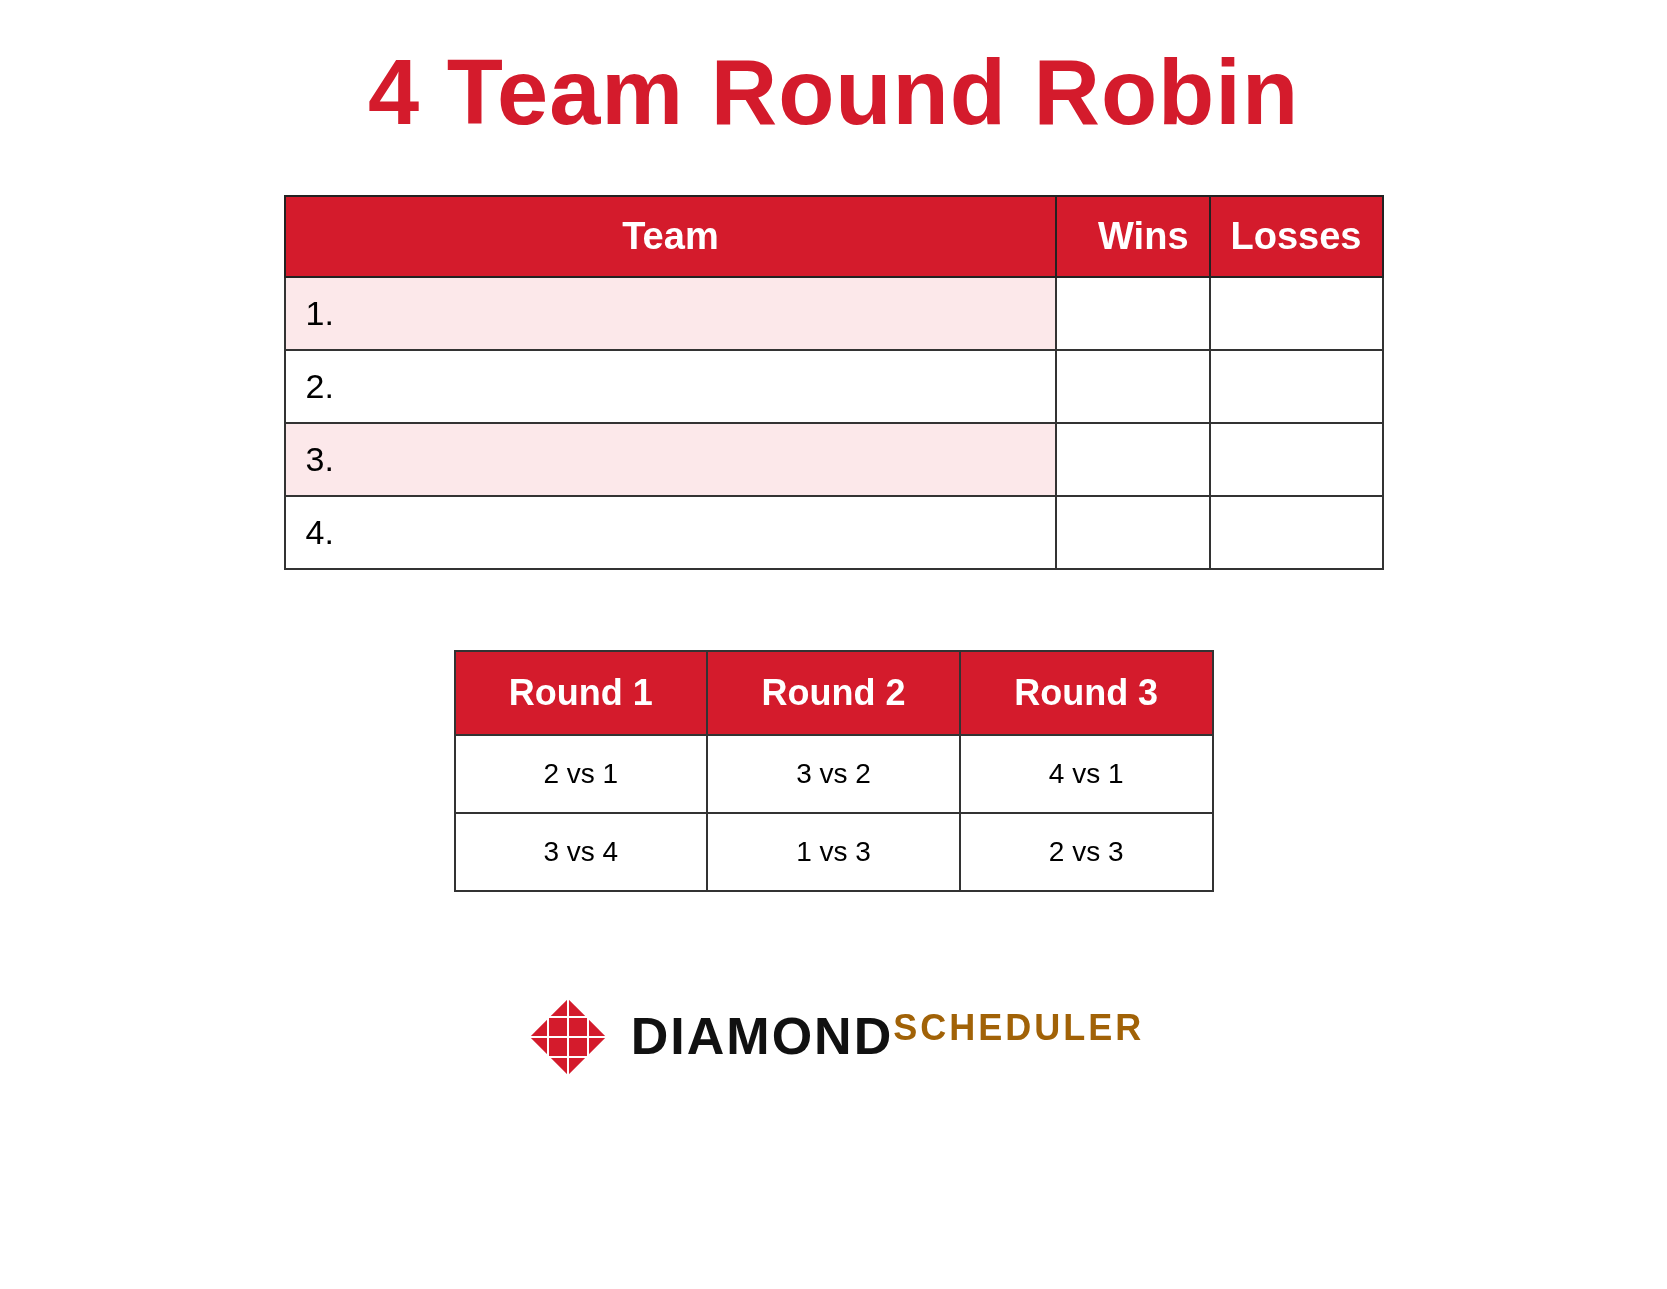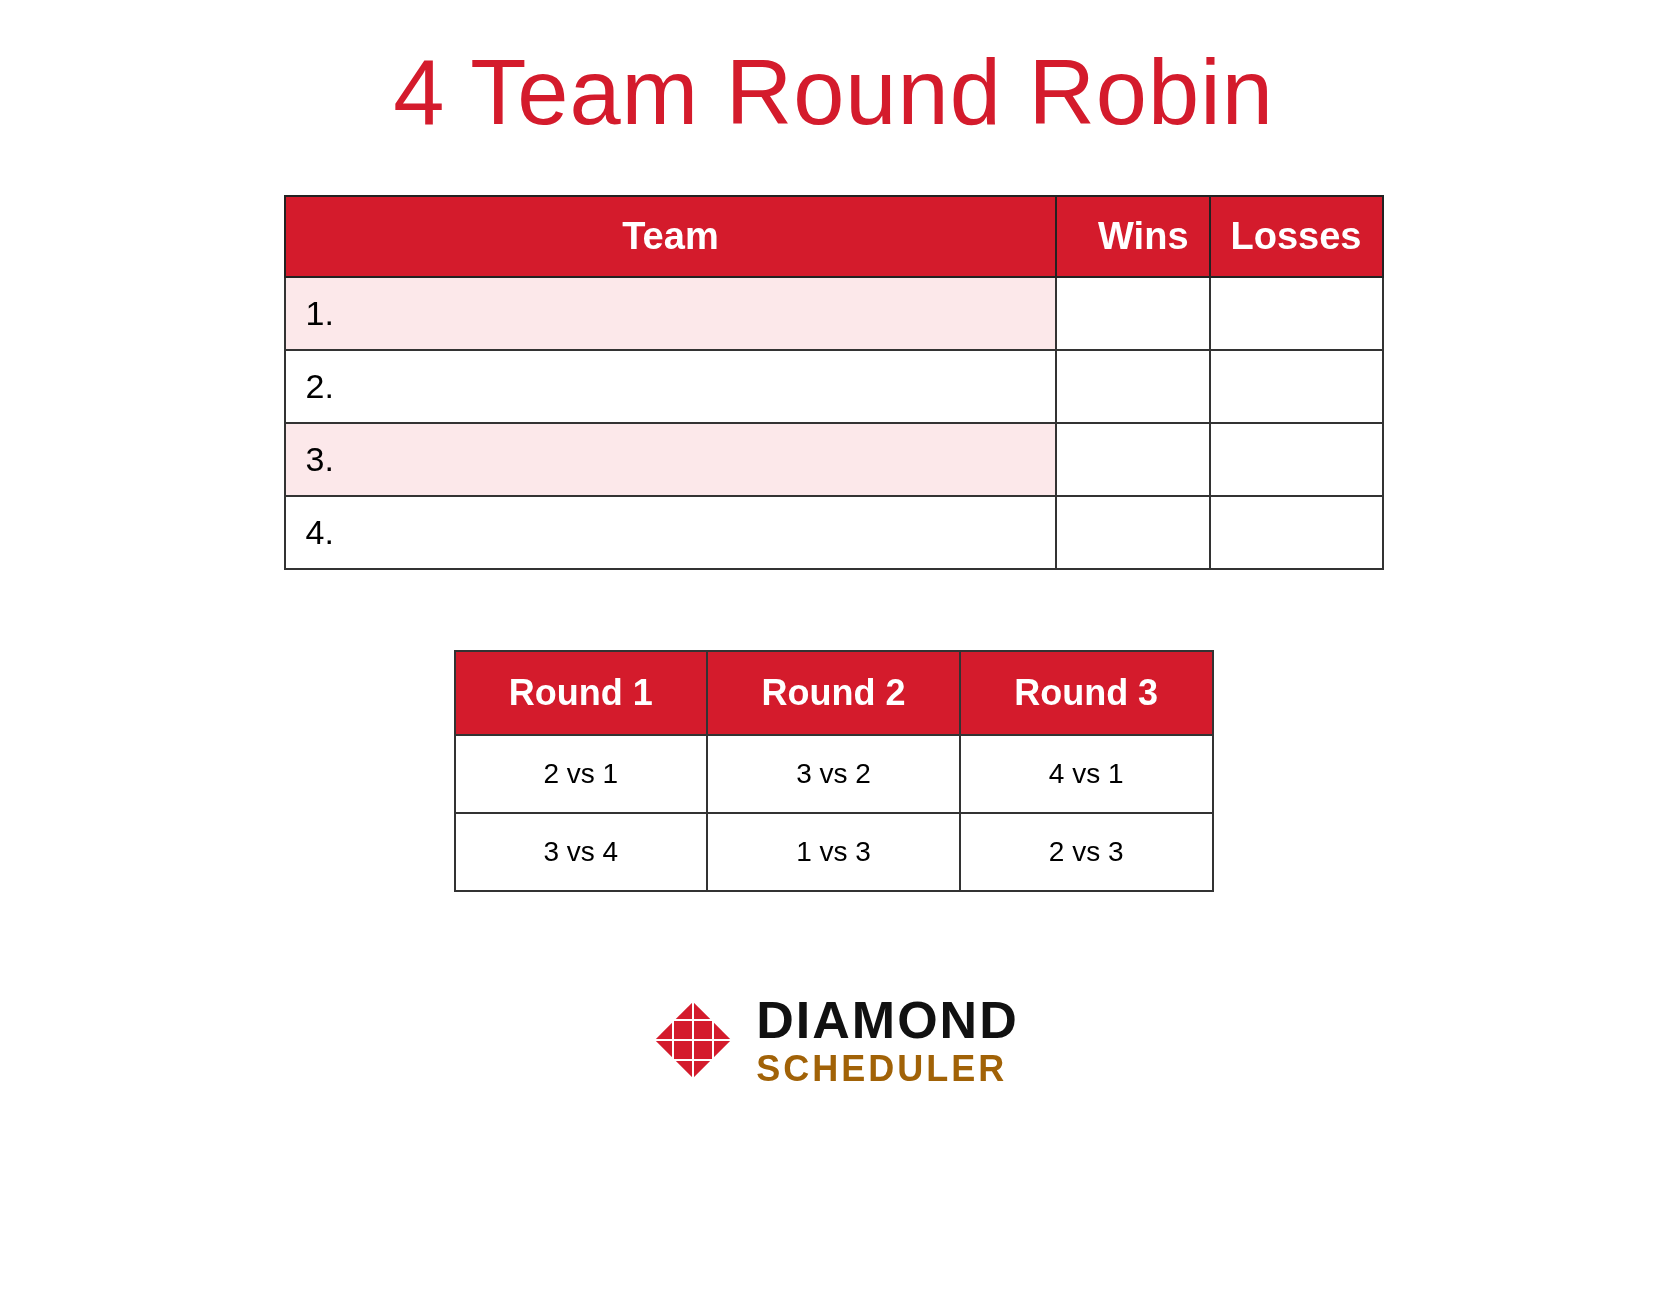--- a/index.html
+++ b/index.html
@@ -14,21 +14,21 @@
       width: 1667px;
       min-height: 1289px;
       display: flex;
       flex-direction: column;
       align-items: center;
       padding: 40px 20px;
     }
 
     .page-title {
       font-size: 92px;
-      font-weight: 400;
+      font-weight: 700;
       color: #d41b2c;
       text-align: center;
       margin-bottom: 50px;
       font-family: Arial Black, Arial, sans-serif;
       letter-spacing: 1px;
     }
 
     
     .teams-table-wrapper {
       width: 1100px;
@@ -128,21 +128,21 @@
       margin-top: 20px;
     }
 
     .logo-icon {
       width: 90px;
       height: 90px;
     }
 
     .logo-text {
       display: flex;
-      flex-direction: column;
+      flex-direction: row;
       line-height: 1.1;
     }
 
     .logo-diamond {
       font-size: 52px;
       font-weight: 900;
       color: #111111;
       font-family: Arial Black, Arial, sans-serif;
       letter-spacing: 2px;
     }

